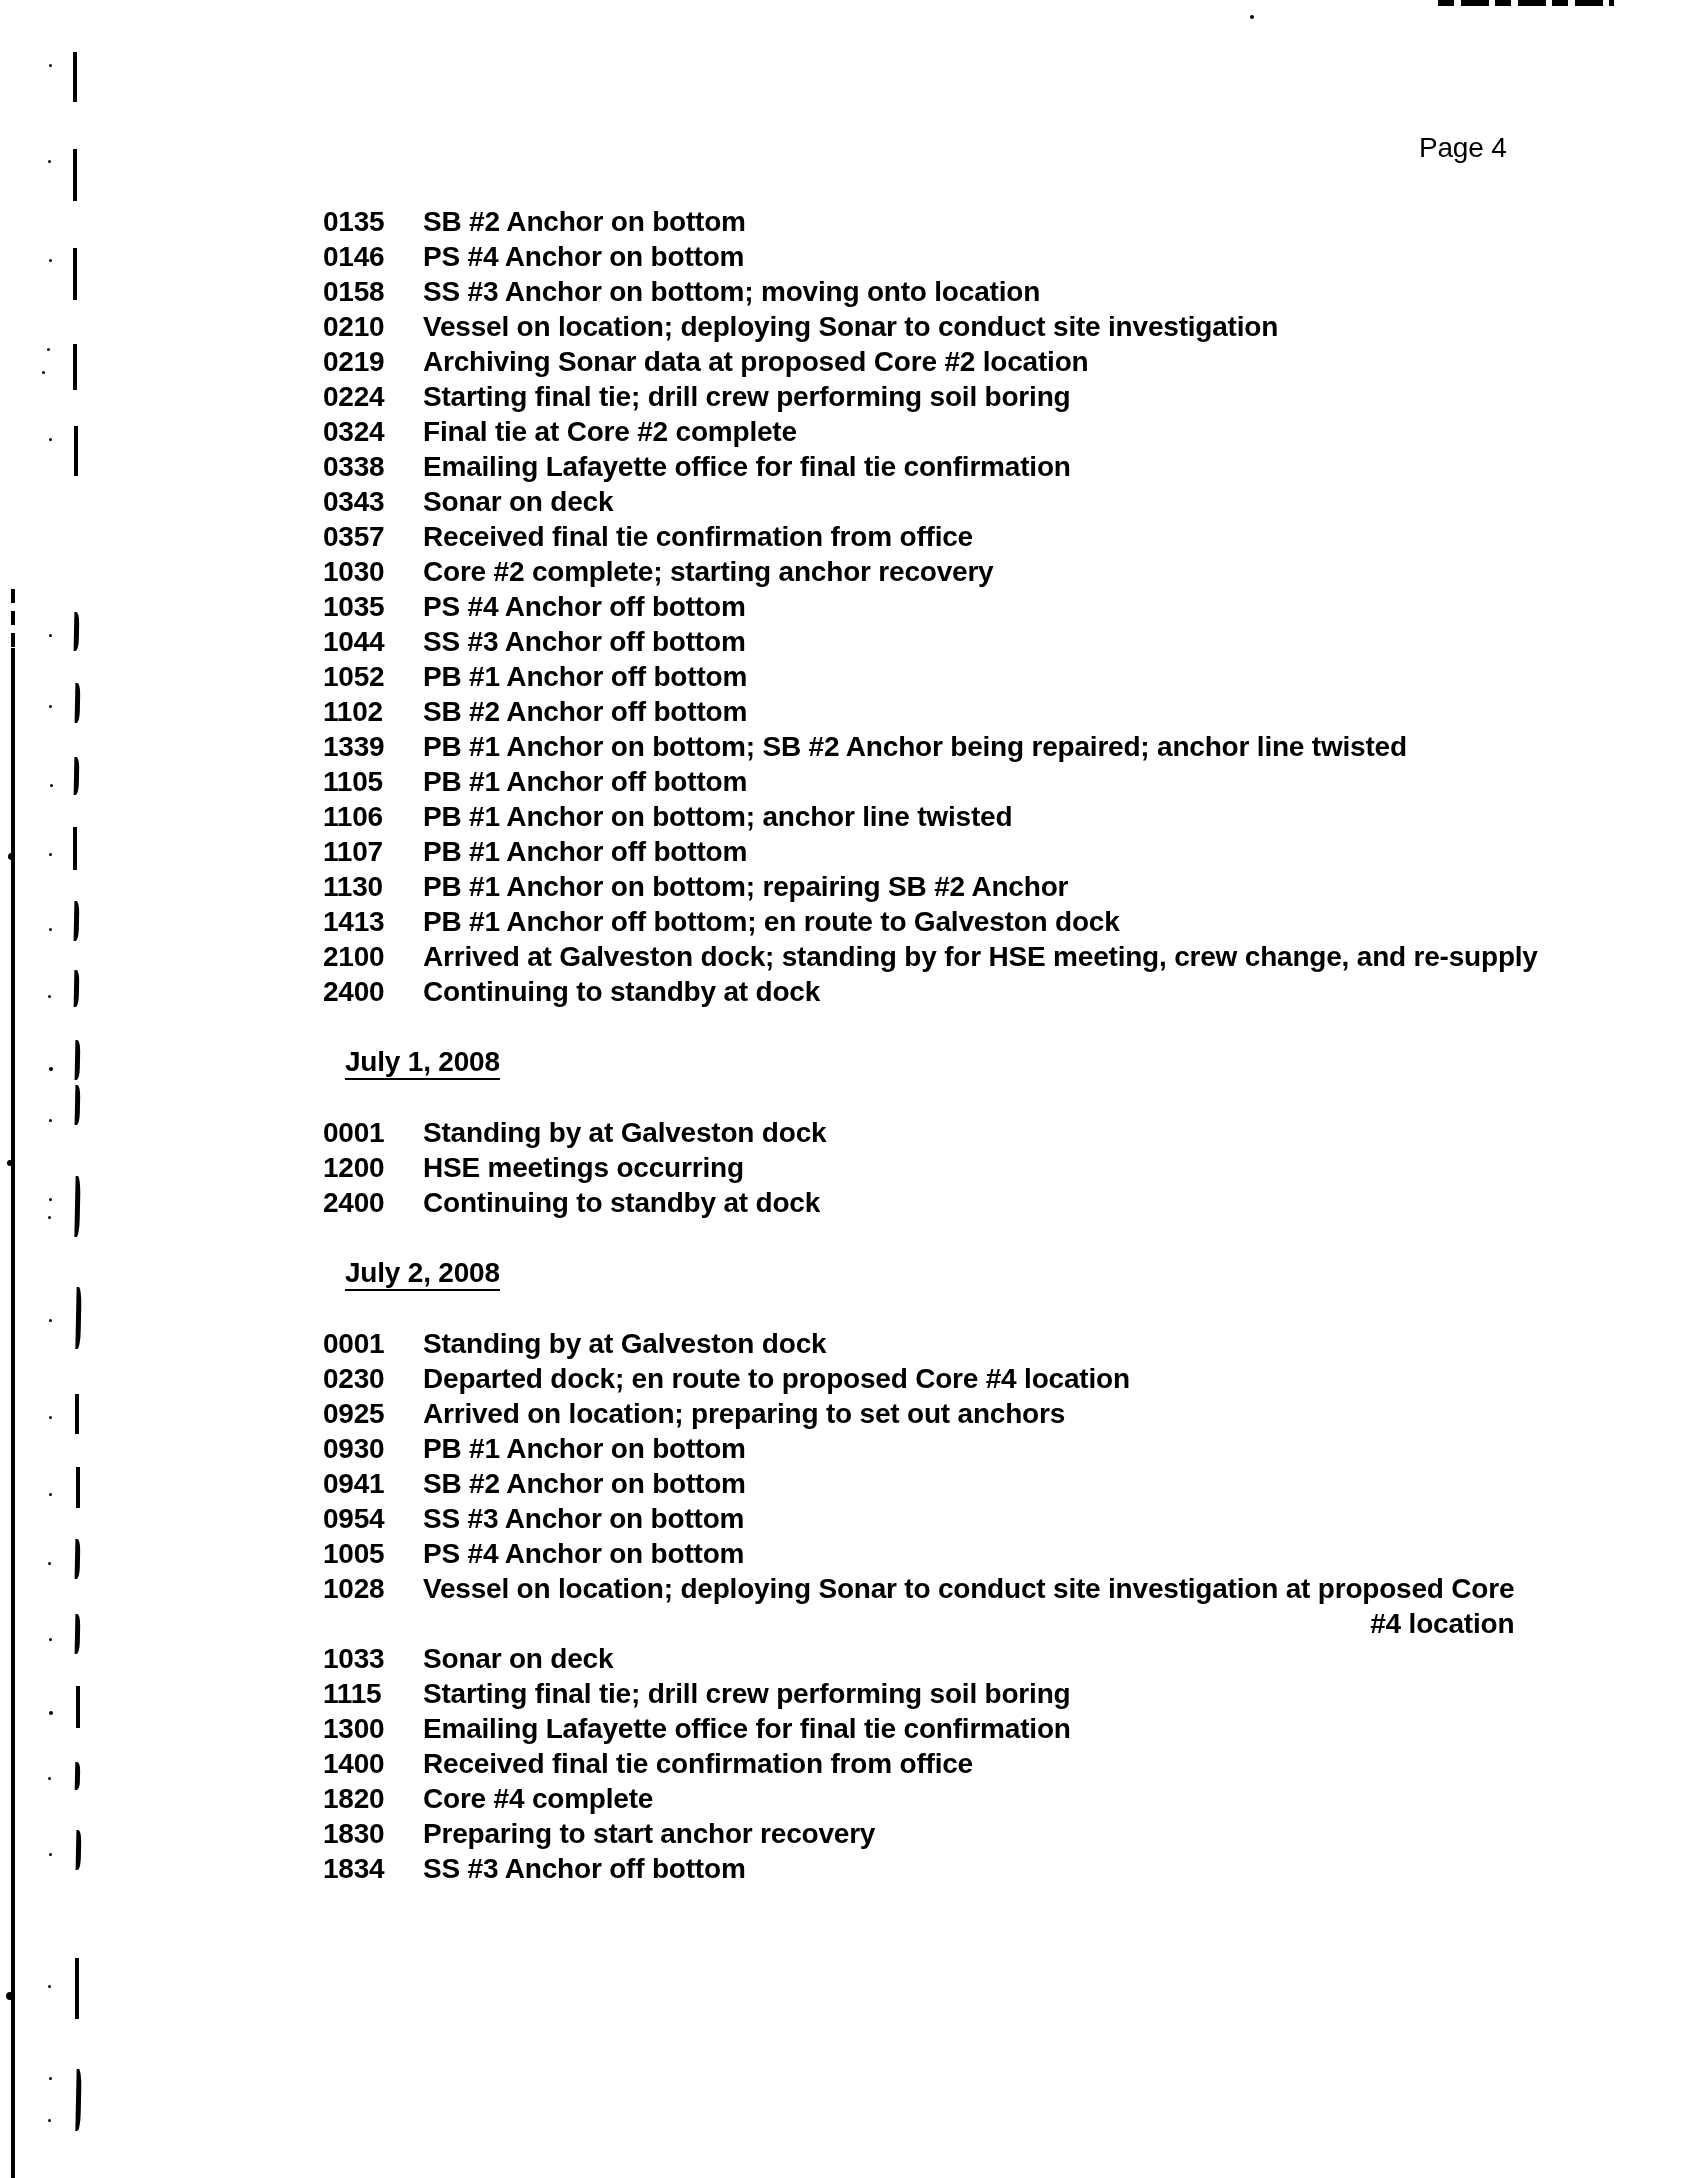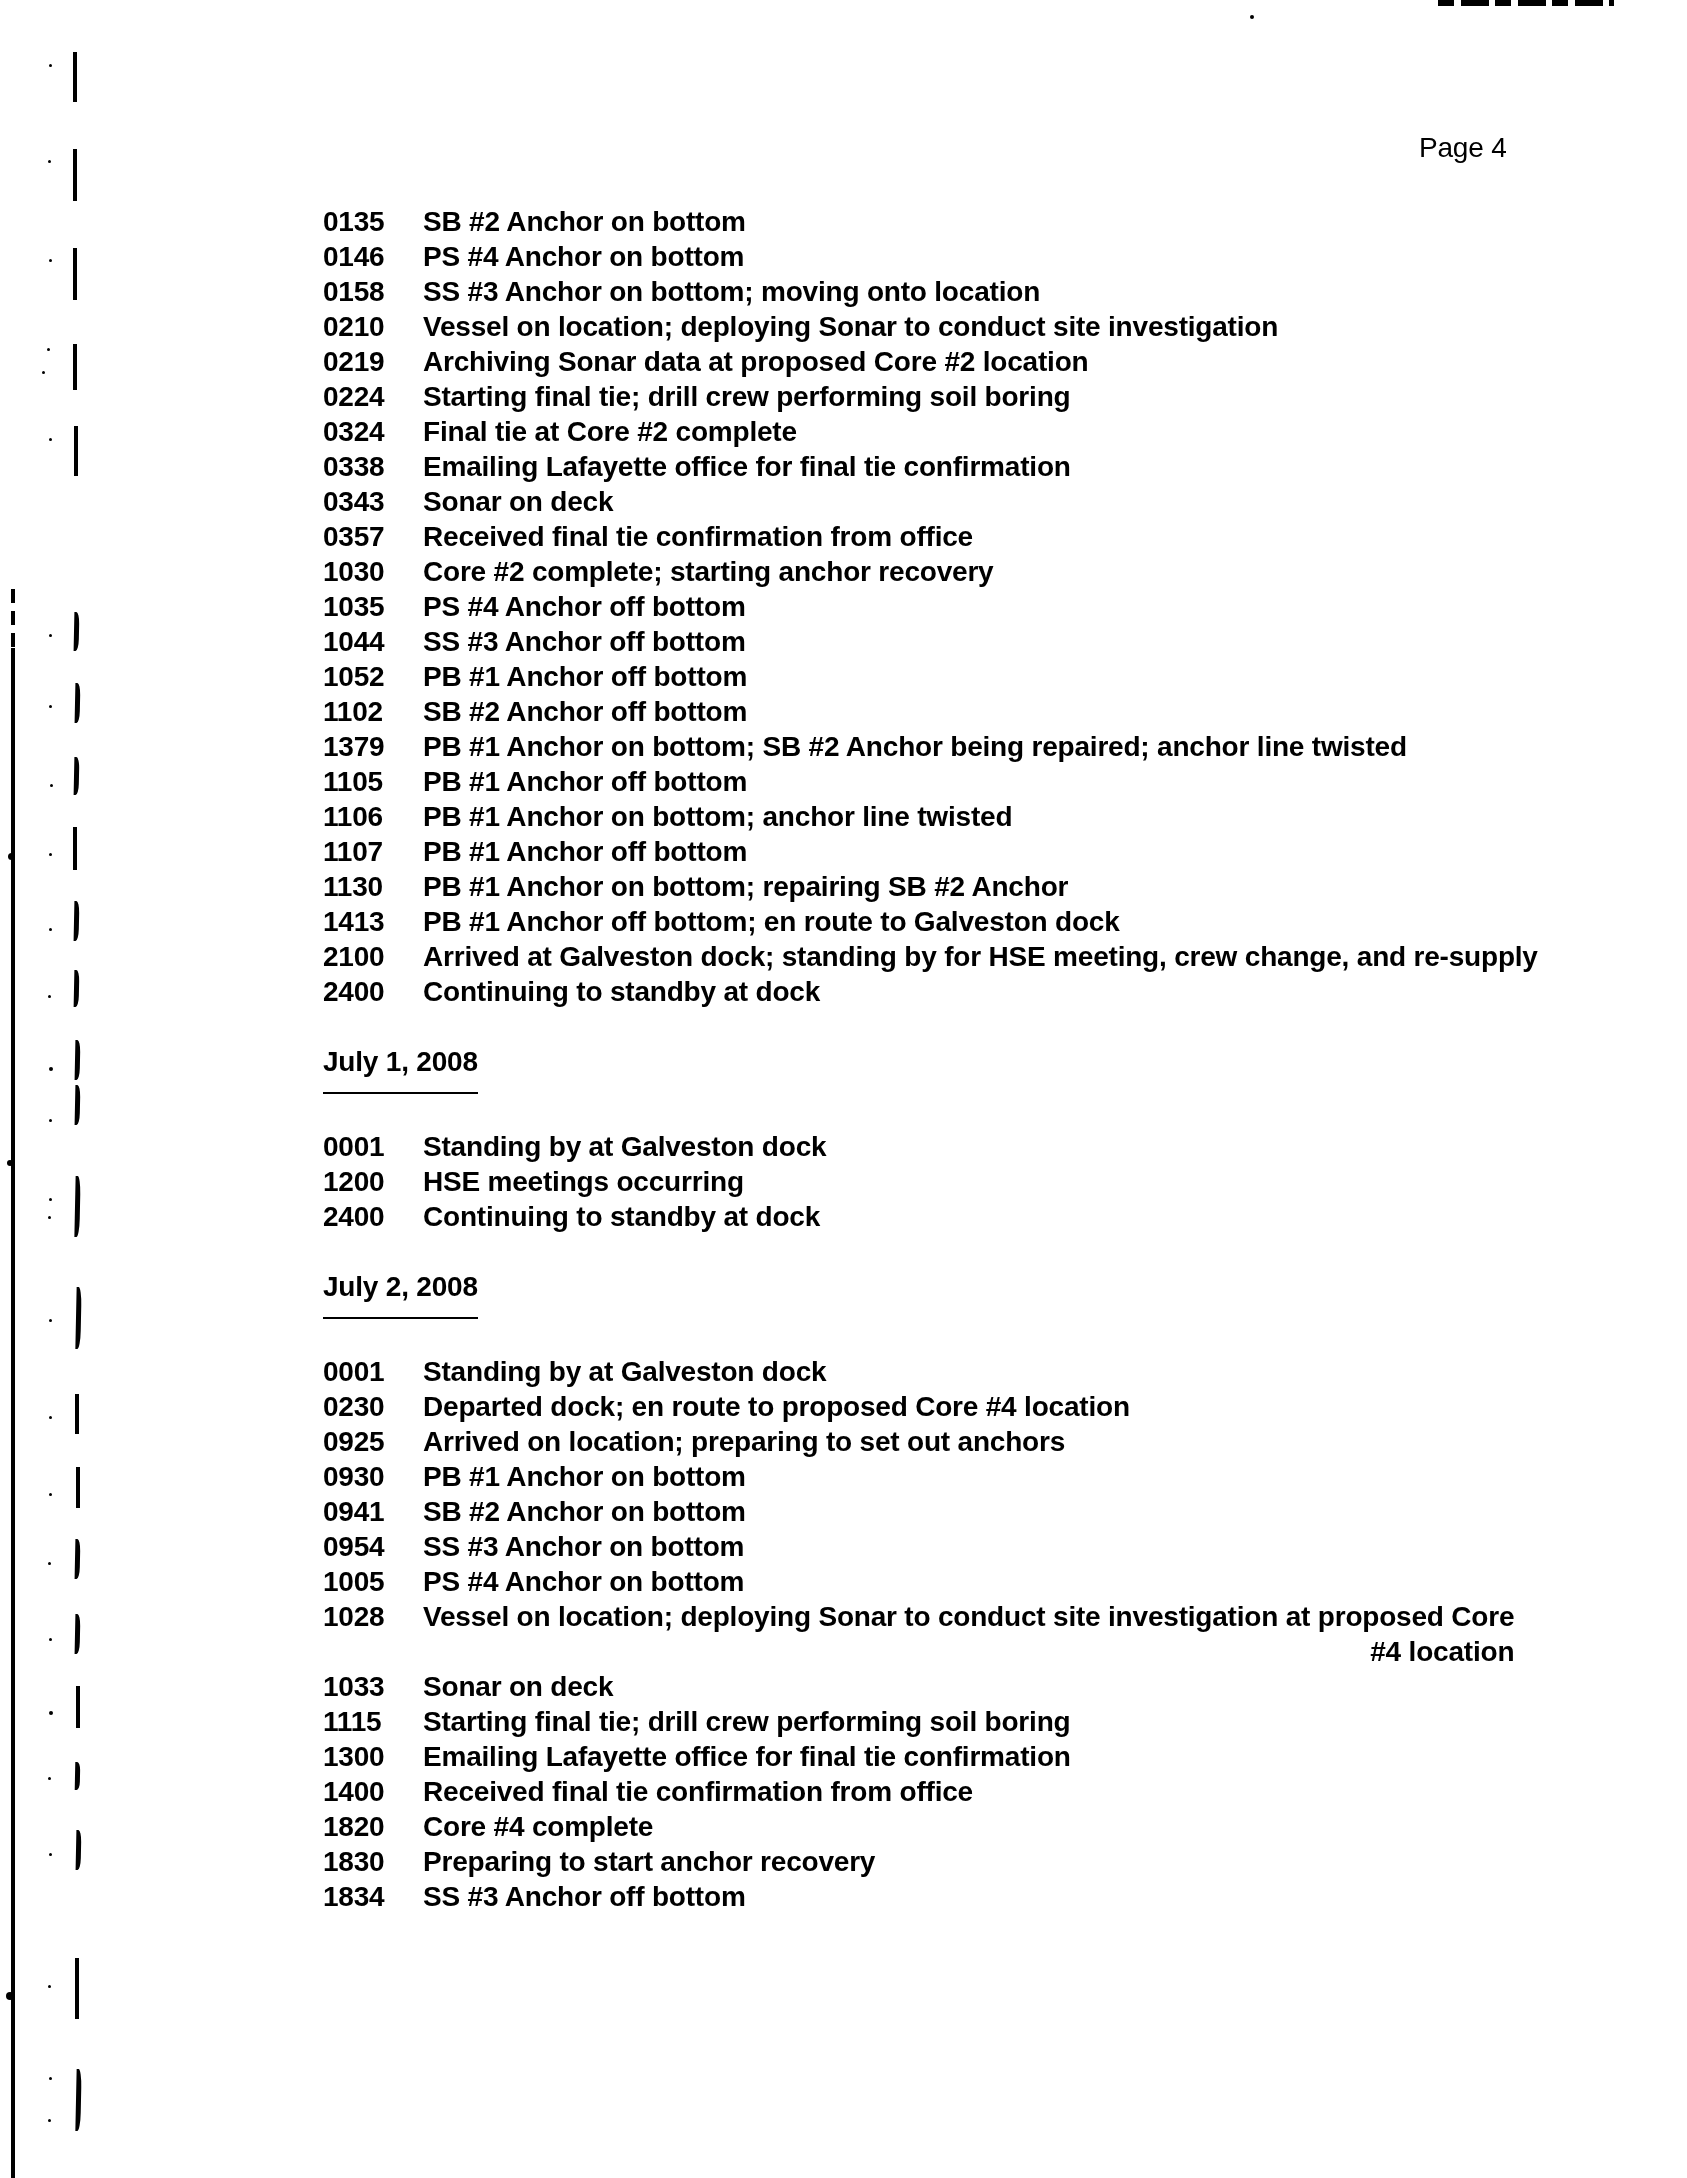--- a/index.html
+++ b/index.html
@@ -26,22 +26,23 @@
     display:inline-block;
     width:100px;
     vertical-align:top;
   }
   .row .desc{display:inline-block;vertical-align:top;}
   .row .desc .cont{display:block;text-align:right;}
   .spacer{height:35px;}
   .date-heading{
     display:inline-block;
     border-bottom:2px solid #000;
-    padding-bottom:14px;
+    padding-bottom:0;
     line-height:33px;
+    margin-left:22px;
   }
   
   #page-number{
     position:absolute;
     left:1403px;top:132px;
     font-size:28px;
     letter-spacing:-0.2px;
     margin-left:16px;
   }
   #top-dashes{
@@ -155,21 +156,21 @@
       <div class="row"><span class="time">0224</span><span class="desc">Starting final tie; drill crew performing soil boring</span></div>
       <div class="row"><span class="time">0324</span><span class="desc">Final tie at Core #2 complete</span></div>
       <div class="row"><span class="time">0338</span><span class="desc">Emailing Lafayette office for final tie confirmation</span></div>
       <div class="row"><span class="time">0343</span><span class="desc">Sonar on deck</span></div>
       <div class="row"><span class="time">0357</span><span class="desc">Received final tie confirmation from office</span></div>
       <div class="row"><span class="time">1030</span><span class="desc">Core #2 complete; starting anchor recovery</span></div>
       <div class="row"><span class="time">1035</span><span class="desc">PS #4 Anchor off bottom</span></div>
       <div class="row"><span class="time">1044</span><span class="desc">SS #3 Anchor off bottom</span></div>
       <div class="row"><span class="time">1052</span><span class="desc">PB #1 Anchor off bottom</span></div>
       <div class="row"><span class="time">1102</span><span class="desc">SB #2 Anchor off bottom</span></div>
-      <div class="row"><span class="time">1379</span><span class="desc">PB #1 Anchor on bottom; SB #2 Anchor being repaired; anchor line twisted</span></div>
+      <div class="row"><span class="time">1339</span><span class="desc">PB #1 Anchor on bottom; SB #2 Anchor being repaired; anchor line twisted</span></div>
       <div class="row"><span class="time">1105</span><span class="desc">PB #1 Anchor off bottom</span></div>
       <div class="row"><span class="time">1106</span><span class="desc">PB #1 Anchor on bottom; anchor line twisted</span></div>
       <div class="row"><span class="time">1107</span><span class="desc">PB #1 Anchor off bottom</span></div>
       <div class="row"><span class="time">1130</span><span class="desc">PB #1 Anchor on bottom; repairing SB #2 Anchor</span></div>
       <div class="row"><span class="time">1413</span><span class="desc">PB #1 Anchor off bottom; en route to Galveston dock</span></div>
       <div class="row"><span class="time">2100</span><span class="desc">Arrived at Galveston dock; standing by for HSE meeting, crew change, and re-supply</span></div>
       <div class="row"><span class="time">2400</span><span class="desc">Continuing to standby at dock</span></div>
       <div class="spacer"></div>
       <div class="row"><span class="date-heading">July 1, 2008</span></div>
       <div class="spacer"></div>

